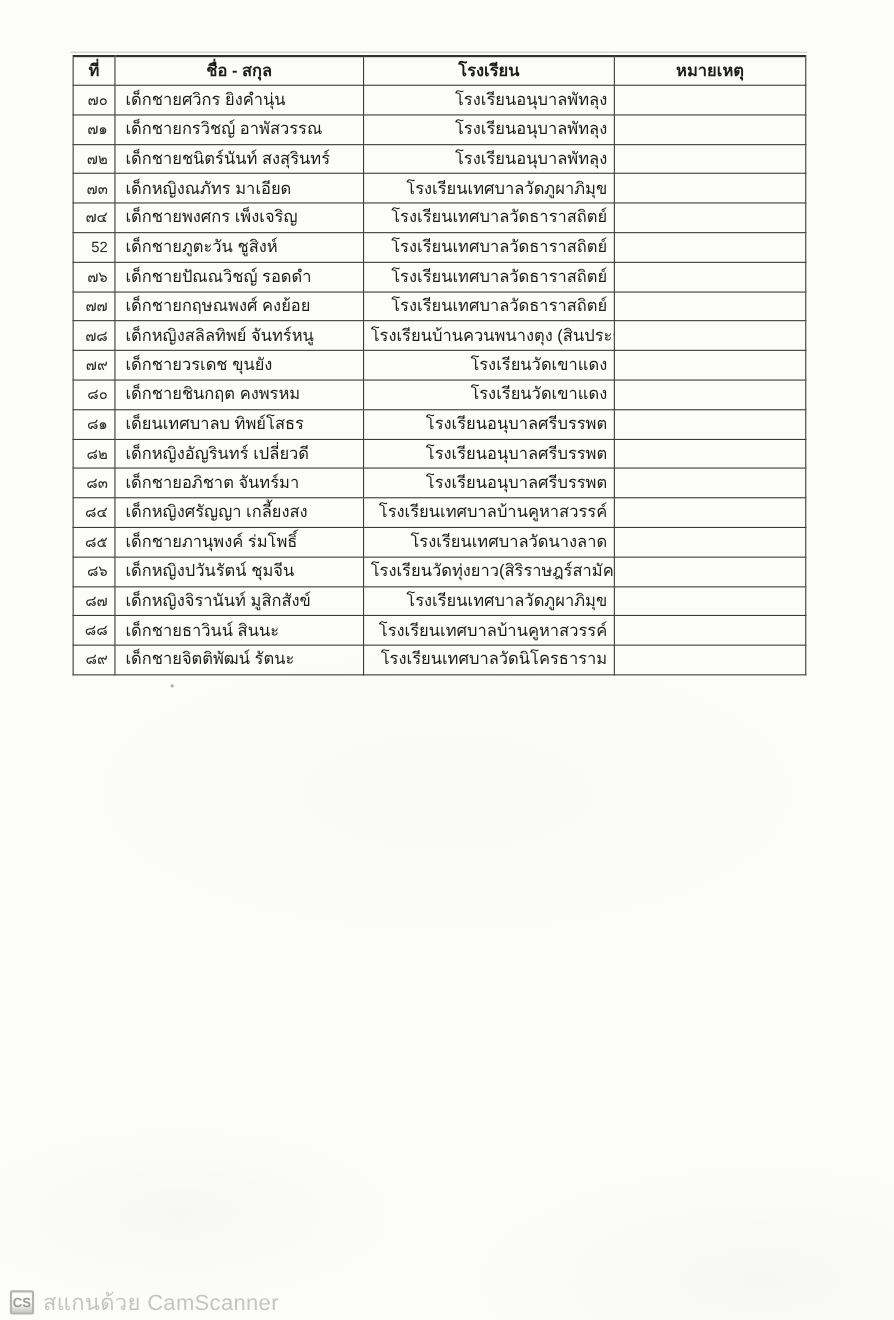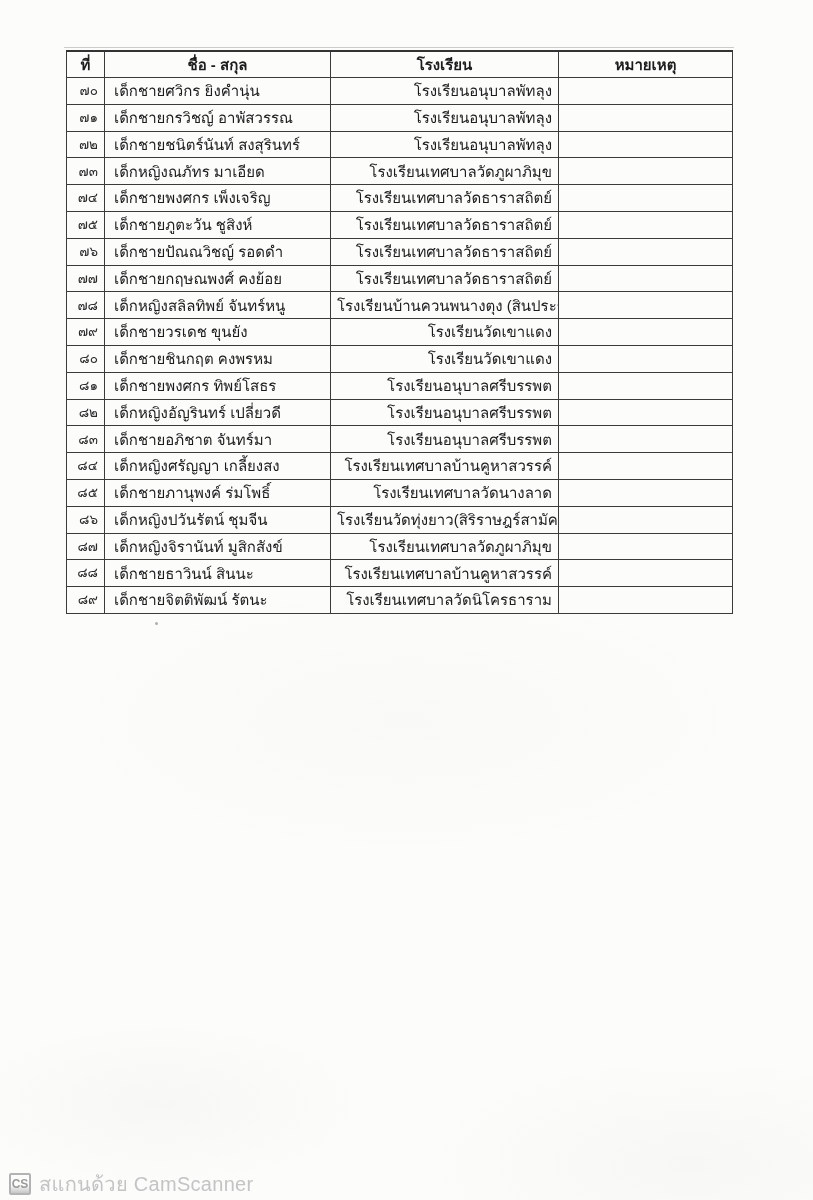--- a/index.html
+++ b/index.html
@@ -122,21 +122,21 @@
     </tr>
 
     <tr>
       <td class="col-no-cell">๗๔</td>
       <td class="col-name-cell">เด็กชายพงศกร เพ็งเจริญ</td>
       <td class="col-school-cell">โรงเรียนเทศบาลวัดธาราสถิตย์</td>
       <td class="col-remark-cell"></td>
     </tr>
 
     <tr>
-      <td class="col-no-cell">๗๕</td>
+      <td class="col-no-cell">52</td>
       <td class="col-name-cell">เด็กชายภูตะวัน ชูสิงห์</td>
       <td class="col-school-cell">โรงเรียนเทศบาลวัดธาราสถิตย์</td>
       <td class="col-remark-cell"></td>
     </tr>
 
     <tr>
       <td class="col-no-cell">๗๖</td>
       <td class="col-name-cell">เด็กชายปัณณวิชญ์ รอดดำ</td>
       <td class="col-school-cell">โรงเรียนเทศบาลวัดธาราสถิตย์</td>
       <td class="col-remark-cell"></td>
@@ -165,21 +165,21 @@
 
     <tr>
       <td class="col-no-cell">๘๐</td>
       <td class="col-name-cell">เด็กชายชินกฤต คงพรหม</td>
       <td class="col-school-cell">โรงเรียนวัดเขาแดง</td>
       <td class="col-remark-cell"></td>
     </tr>
 
     <tr>
       <td class="col-no-cell">๘๑</td>
-      <td class="col-name-cell">เด็กชายพงศกร ทิพย์โสธร</td>
+      <td class="col-name-cell">เด็ยนเทศบาลบ ทิพย์โสธร</td>
       <td class="col-school-cell">โรงเรียนอนุบาลศรีบรรพต</td>
       <td class="col-remark-cell"></td>
     </tr>
 
     <tr>
       <td class="col-no-cell">๘๒</td>
       <td class="col-name-cell">เด็กหญิงอัญรินทร์ เปลี่ยวดี</td>
       <td class="col-school-cell">โรงเรียนอนุบาลศรีบรรพต</td>
       <td class="col-remark-cell"></td>
     </tr>

